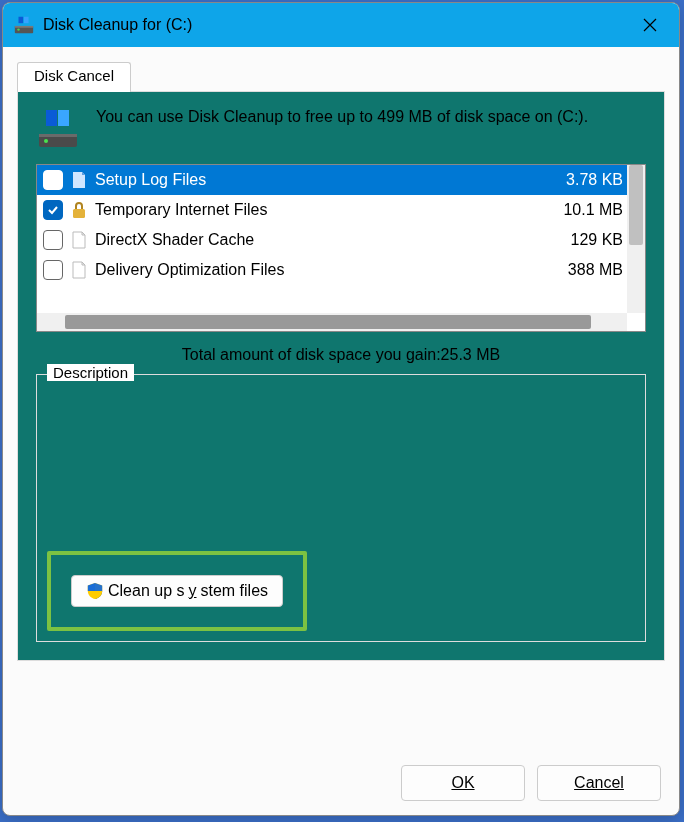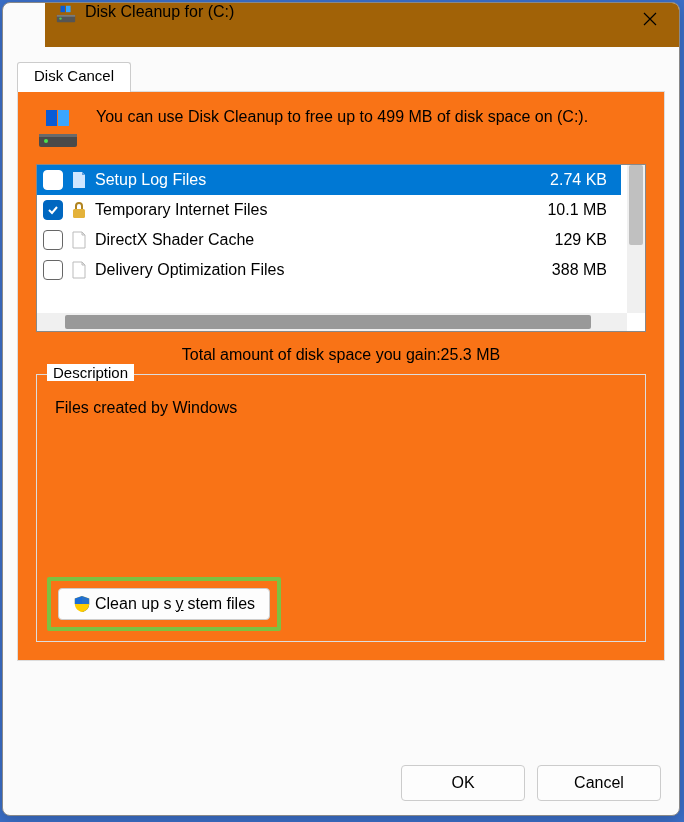--- a/index.html
+++ b/index.html
@@ -3,54 +3,53 @@
 <meta charset="utf-8">
 <style>
   * { box-sizing: border-box; font-family: "Segoe UI", Arial, sans-serif; }
   body { margin: 0; background: #3b6fc8; width: 684px; height: 822px; position: relative; }
   .window {
     position: absolute; top: 2px; left: 2px; width: 678px; height: 814px;
     background: #fbfbfb; border: 1px solid #888; border-radius: 8px;
     box-shadow: 0 4px 16px rgba(0,0,0,.2); overflow: hidden;
   }
   .titlebar {
-    height: 44px; display: flex; padding: 0 6px 0 10px;
-    background: #a16207;
-    margin-left: 42px;
+    height: 44px; display: flex; align-items: center; padding: 0 6px 0 10px;
+    background: #0ea5e9;
   }
   .titlebar .title { font-size: 16px; margin-left: 8px; flex: 1; color: #000; }
   .titlebar .close {
     width: 46px; height: 32px; display: flex; align-items: center; justify-content: center;
     cursor: pointer; border-radius: 4px;
   }
   .titlebar .close svg { stroke: #000; stroke-width: 1.2; }
   .drive-icon { width: 22px; height: 22px; }
 
   .tab-strip { margin: 14px 0 0 14px; height: 30px; display: flex; }
   .tab {
     background: #fff; border: 1px solid #ccc; border-bottom: none;
     padding: 4px 16px; font-size: 15px; border-radius: 3px 3px 0 0;
     position: relative; top: 1px; z-index: 2;
   }
   .panel {
-    margin: 0 14px 0 14px; border: 1px solid #ddd; background: #f97316;
+    margin: 0 14px 0 14px; border: 1px solid #ddd; background: #0f766e;
     padding: 14px 18px 18px 18px;
   }
   .summary-row { display: flex; gap: 16px; align-items: flex-start; margin-bottom: 14px; }
   .cleanup-icon { width: 44px; height: 44px; flex-shrink: 0; }
   .summary-text { font-size: 16px; line-height: 1.4; color: #000; }
 
   .section-label { font-size: 16px; margin: 6px 0 6px 0; }
   .section-label .ul { text-decoration: underline; }
 
   .file-list {
     border: 1px solid #888; height: 168px; background: #fff; position: relative;
     overflow: hidden;
   }
-  .file-rows { position: absolute; top: 0; left: 0; right: 24px; }
+  .file-rows { position: absolute; top: 0; left: 0; right: 8px; }
   .file-row {
     height: 30px; display: flex; align-items: center; padding: 0 8px 0 6px;
     font-size: 16px; gap: 6px;
   }
   .file-row.selected { background: #0078d4; color: #fff; }
   .file-row .chk {
     width: 20px; height: 20px; border: 1.5px solid #666; border-radius: 4px;
     background: #fff; display: flex; align-items: center; justify-content: center;
     flex-shrink: 0;
   }
@@ -84,32 +83,32 @@
     margin-top: 8px; height: 268px;
   }
   .desc-group .legend {
     position: absolute; top: -11px; left: 10px; background: #fff;
     padding: 0 6px; font-size: 15px;
   }
   .desc-text { font-size: 16px; margin: 6px 4px; }
 
   .highlight-box {
     position: absolute; left: 10px; bottom: 10px;
-    border: 4px solid #7cc242; padding: 7px; border-radius: 2px;
+    border: 4px solid #7cc242; padding: 20px; border-radius: 2px;
   }
   .sys-btn {
     background: #fdfdfd; border: 1px solid #ccc; border-radius: 4px;
     padding: 6px 14px; font-size: 16px; display: flex; align-items: center; gap: 4px;
     cursor: pointer;
   }
   .sys-btn .ul { text-decoration: underline; }
   .shield-icon { width: 18px; height: 18px; }
 
   .footer {
-    position: absolute; bottom: 14px; right: 18px; display: flex; gap: 12px;
+    position: absolute; bottom: 14px; right: 18px; display: flex; gap: 12px; text-decoration: underline;
   }
   .footer button {
     width: 124px; height: 36px; font-size: 16px; background: #fdfdfd;
     border: 1px solid #ccc; border-radius: 4px; cursor: pointer;
   }
 </style>
 </head>
 <body>
 
 <div class="window">
@@ -150,21 +149,21 @@
 
     <div class="file-list">
       <div class="file-rows" id="file-rows">
           <div class="file-row selected">
             <div class="chk"></div>
             <div class="ficon"><svg viewBox="0 0 20 20">
                 <path d="M4 2 h9 l3 3 v13 h-12 z" fill="#cfe6ff"></path>
                 <path d="M13 2 v3 h3 z" fill="#5a9de0"></path>
               </svg></div>
             <div class="fname">Setup Log Files</div>
-            <div class="fsize">2.74 KB</div>
+            <div class="fsize">3.78 KB</div>
           </div>
           <div class="file-row">
             <div class="chk checked">
               <svg width="12" height="12" viewBox="0 0 12 12">
                 <path d="M2 6 L5 9 L10 3" fill="none" stroke-width="2"></path>
               </svg>
             </div>
             <div class="ficon"><svg viewBox="0 0 20 20">
                 <rect x="4" y="9" width="12" height="9" rx="1.5" fill="#e4b23a"></rect>
                 <path d="M7 9 V6 a3 3 0 0 1 6 0 V9" fill="none" stroke="#b08420" stroke-width="2"></path>
@@ -199,21 +198,20 @@
         </div>
     </div>
 
     <div class="total-row">
       <span>Total amount of disk space you gain:</span>
       <span>25.3 MB</span>
     </div>
 
     <div class="desc-group">
       <div class="legend">Description</div>
-      <div class="desc-text">Files created by Windows</div>
 
       <div class="highlight-box">
         <button class="sys-btn">
           <svg class="shield-icon" viewBox="0 0 20 20">
             <path d="M10 1 L18 4 V10 C18 15 14 18 10 19 C6 18 2 15 2 10 V4 Z" fill="#ffcc00"></path>
             <path d="M10 1 L18 4 V10 C18 15 14 18 10 19 V1 Z" fill="#1a6dd6" opacity="0.95"></path>
             <path d="M10 1 L2 4 V10 L10 10 Z" fill="#1a6dd6"></path>
             <path d="M10 10 L18 10 V10 C18 15 14 18 10 19 Z" fill="#ffcc00"></path>
           </svg>
           <span>Clean up s</span>

